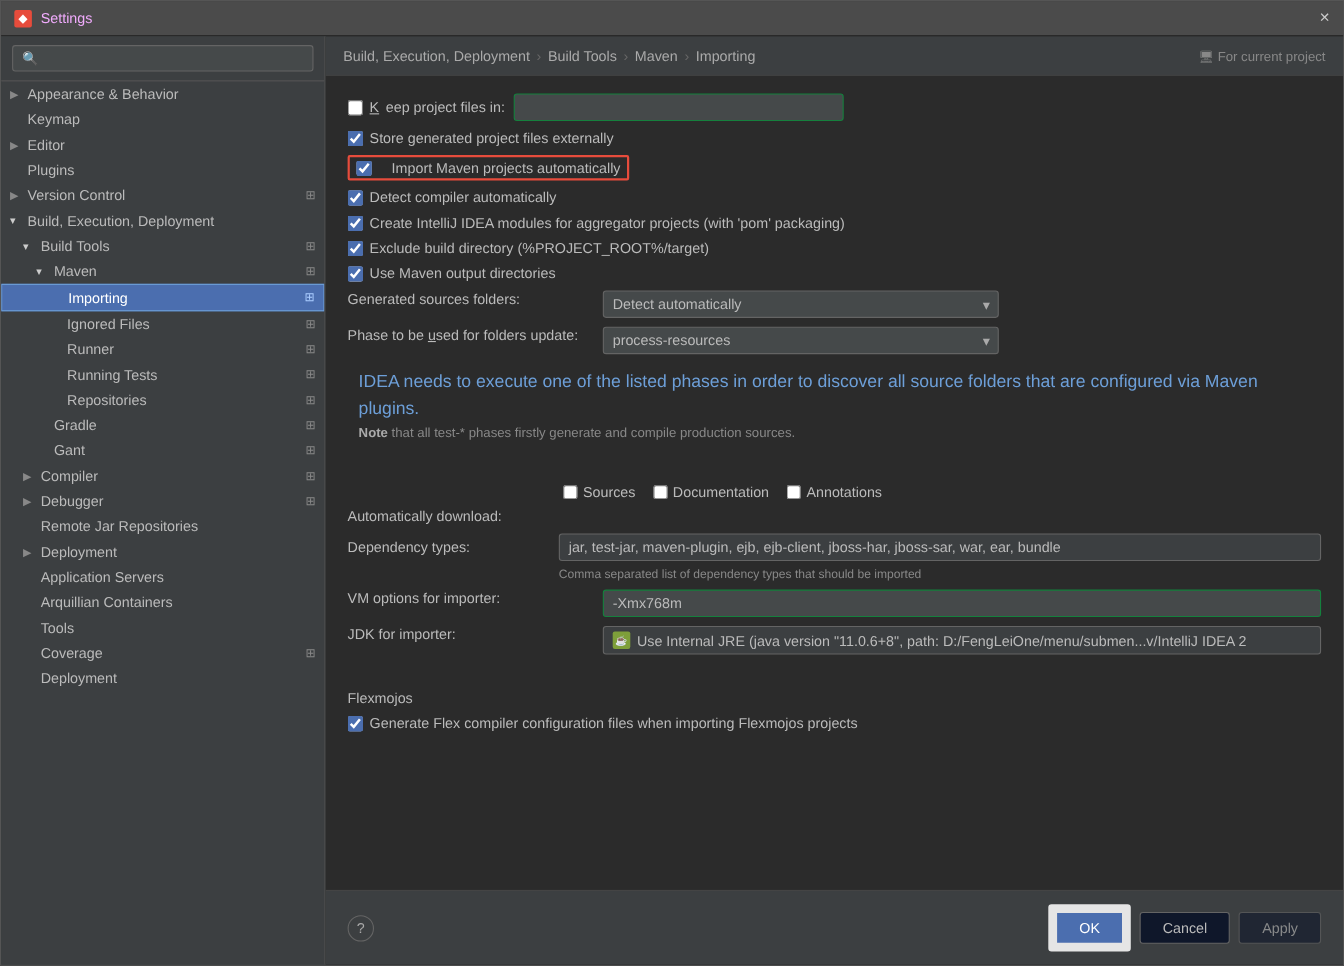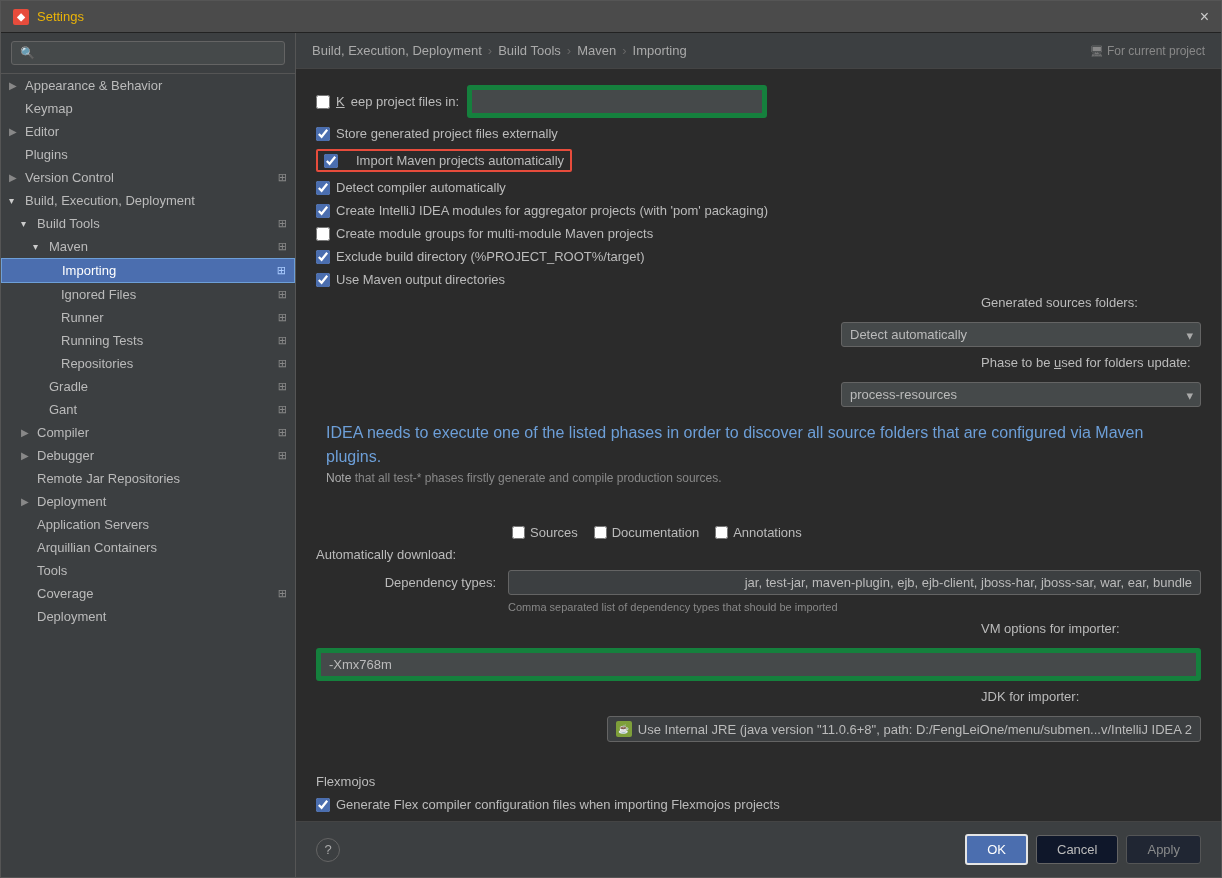--- a/index.html
+++ b/index.html
@@ -3,21 +3,21 @@
   <meta charset="utf-8">
   <style>
     * { box-sizing: border-box; margin: 0; padding: 0; }
     body { font-family: 'Segoe UI', Arial, sans-serif; font-size: 13px; background: #3c3f41; color: #bbbbbb; width: 1222px; height: 878px; overflow: hidden; }
 
     .window { width: 1222px; height: 878px; background: #3c3f41; display: flex; flex-direction: column; border: 1px solid #555; }
 
     .titlebar { background: #4b4b4b; height: 32px; display: flex; align-items: center; padding: 0 12px; justify-content: space-between; border-bottom: 1px solid #222; }
     .titlebar-left { display: flex; align-items: center; gap: 8px; }
     .titlebar-icon { width: 16px; height: 16px; background: #e74c3c; border-radius: 2px; display: flex; align-items: center; justify-content: center; font-size: 10px; color: white; font-weight: bold; }
-    .titlebar-title { color: #eab308; font-size: 13px; }
+    .titlebar-title { color: #f0abfc; font-size: 13px; }
     .titlebar-close { color: #aaa; cursor: pointer; font-size: 16px; background: none; border: none; color: #ccc; }
 
     .content { display: flex; flex: 1; overflow: hidden; }
 
     
     .sidebar { width: 295px; background: #3c3f41; border-right: 1px solid #555; display: flex; flex-direction: column; overflow: hidden; }
     .search-box { padding: 8px 10px; border-bottom: 1px solid #555; }
     .search-input { width: 100%; background: #45494a; border: 1px solid #646464; border-radius: 3px; padding: 4px 8px; color: #bbbbbb; font-size: 12px; outline: none; }
     .tree-item { padding: 4px 8px 4px 16px; cursor: pointer; color: #bbbbbb; white-space: nowrap; display: flex; align-items: center; gap: 4px; font-size: 13px; }
     .tree-item.active-selected { background: #4b6eaf; color: white; border: 1px solid #6d9fd8; }
@@ -34,59 +34,59 @@
     .breadcrumb-path { display: flex; align-items: center; gap: 6px; color: #aaa; font-size: 13px; }
     .breadcrumb-sep { color: #666; }
     .for-current { color: #888; font-size: 12px; cursor: pointer; }
 
     .settings-content { flex: 1; overflow-y: auto; padding: 16px 20px; background: #2b2b2b; }
 
     .setting-row { display: flex; align-items: center; margin-bottom: 8px; gap: 8px; }
     .setting-row label { display: flex; align-items: center; gap: 6px; color: #bbbbbb; cursor: pointer; user-select: none; }
     .setting-row label input[type=checkbox] { accent-color: #4b6eaf; width: 14px; height: 14px; }
 
-    .field-row { display: flex; align-items: flex-end; margin-bottom: 8px; gap: 12px; flex-direction: column; }
+    .field-row { display: flex; align-items: flex-start; margin-bottom: 8px; gap: 12px; }
     .field-label { color: #bbbbbb; min-width: 220px; white-space: nowrap; }
     .select-control { background: #45494a; border: 1px solid #646464; border-radius: 3px; padding: 4px 8px; color: #bbbbbb; font-size: 13px; width: 100%; max-width: 360px; cursor: pointer; appearance: none; -webkit-appearance: none; outline: none; position: relative; }
     .select-wrapper { position: relative; display: inline-block; max-width: 360px; width: 360px; }
     .select-wrapper::after { content: '▾'; position: absolute; right: 8px; top: 50%; transform: translateY(-50%); color: #aaa; pointer-events: none; }
-    .text-input { background: #45494a; border: 5px solid #15803d; border-radius: 3px; padding: 4px 8px; color: #bbbbbb; font-size: 13px; width: 100%; outline: none; }
+    .text-input { background: #45494a; border: 1px solid #15803d; border-radius: 3px; padding: 4px 8px; color: #bbbbbb; font-size: 13px; width: 100%; outline: none; }
     .jdk-input { background: #3c3f41; border: 1px solid #646464; border-radius: 3px; padding: 4px 8px; color: #bbbbbb; font-size: 13px; flex: 1; display: flex; align-items: center; gap: 6px; }
     .jdk-icon { width: 16px; height: 16px; background: #7e9f3a; border-radius: 2px; display: inline-flex; align-items: center; justify-content: center; font-size: 9px; color: white; }
     .dep-types-value { background: #3c3f41; border: 1px solid #646464; border-radius: 3px; padding: 4px 8px; color: #bbbbbb; font-size: 13px; flex: 1; }
     .dep-types-note { color: #888; font-size: 11px; margin-top: 2px; }
 
     .section-title { color: #bbbbbb; font-size: 13px; margin: 12px 0 8px 0; font-weight: 500; }
 
     .auto-download-row { display: flex; align-items: center; gap: 16px; margin-bottom: 8px; }
     .auto-download-label { color: #bbbbbb; min-width: 180px; margin-top: 44px; }
     .checkbox-group { display: flex; align-items: center; gap: 16px; }
     .checkbox-item { display: flex; align-items: center; gap: 5px; color: #bbbbbb; cursor: pointer; }
     .checkbox-item input[type=checkbox] { accent-color: #4b6eaf; width: 13px; height: 13px; }
 
     
     .dialog-buttons { display: flex; align-items: center; justify-content: flex-end; gap: 8px; padding: 12px 20px; border-top: 1px solid #444; background: #3c3f41; }
     .btn { padding: 6px 20px; border-radius: 3px; cursor: pointer; font-size: 13px; border: 1px solid #646464; }
     .btn-primary { background: #4b6eaf; border-color: #6d9fd8; color: white; }
     .btn-default { background: #0f172a; border-color: #646464; color: #bbbbbb; }
-    .btn-highlighted { border: 2px solid #e5e5e5; }
+    .btn-highlighted { border: 8px solid #e5e5e5; }
 
     .help-icon { width: 24px; height: 24px; border-radius: 50%; border: 1px solid #646464; display: flex; align-items: center; justify-content: center; color: #aaa; cursor: pointer; font-size: 13px; margin-right: auto; }
 
     
     ::-webkit-scrollbar { width: 8px; height: 8px; }
     ::-webkit-scrollbar-track { background: #3c3f41; }
     ::-webkit-scrollbar-thumb { background: #555; border-radius: 4px; }
 
     .tree-scroll { overflow-y: auto; flex: 1; }
 
     .phase-info-box { margin: 4px 0 10px 0; padding: 6px 10px; }
     .phase-info-blue { color: #6d9fd8; font-size: 16px; line-height: 1.5; }
     .phase-info-note { color: #888; font-size: 12px; line-height: 1.5; }
-    .phase-info-note span.bold { color: #aaa; font-weight: normal; }
+    .phase-info-note span.bold { color: #aaa; font-weight: bold; }
 
     .underline { text-decoration: underline; }
   </style>
 </head>
 <body>
 
 <div class="window">
 
   <div class="titlebar">
     <div class="titlebar-left">
@@ -288,26 +288,20 @@
           </label>
         </div>
 
         <div class="setting-row">
           <label>
             <input type="checkbox" checked="" style="">
             <span>Create IntelliJ IDEA modules for aggregator projects (with 'pom' packaging)</span>
           </label>
         </div>
 
-        <div class="setting-row">
-          <label>
-            <input type="checkbox" style="">
-            <span>Create module groups for multi-module Maven projects</span>
-          </label>
-        </div>
 
 
         <div class="setting-row">
           <label>
             <input type="checkbox" checked="" style="">
             <span>Exclude build directory (%PROJECT_ROOT%/target)</span>
           </label>
         </div>
 
         <div class="setting-row">
@@ -354,21 +348,21 @@
               <span>Documentation</span>
             </label>
             <label class="checkbox-item">
               <input type="checkbox" style="">
               <span>Annotations</span>
             </label>
           </div>
         </div>
 
         <div class="field-row" style="flex-direction:column; align-items:flex-start; gap:4px;">
-          <div style="display:flex;align-items:center;gap:12px;width:100%;text-align:right;">
+          <div style="display:flex;align-items:center;gap:12px;width:100%;">
             <span class="field-label" style="min-width:180px;">Dependency types:</span>
             <div class="dep-types-value" style="flex:1;background:#3c3f41;border:1px solid #646464;border-radius:3px;padding:4px 8px;color:#bbbbbb;font-size:13px;">jar, test-jar, maven-plugin, ejb, ejb-client, jboss-har, jboss-sar, war, ear, bundle</div>
           </div>
           <span class="dep-types-note" style="padding-left:192px;">Comma separated list of dependency types that should be imported</span>
         </div>
 
         <div class="field-row">
           <span class="field-label">VM options for importer:</span>
           <input type="text" class="text-input" style="flex: 1 1 0%;" value="-Xmx768m">
         </div>

